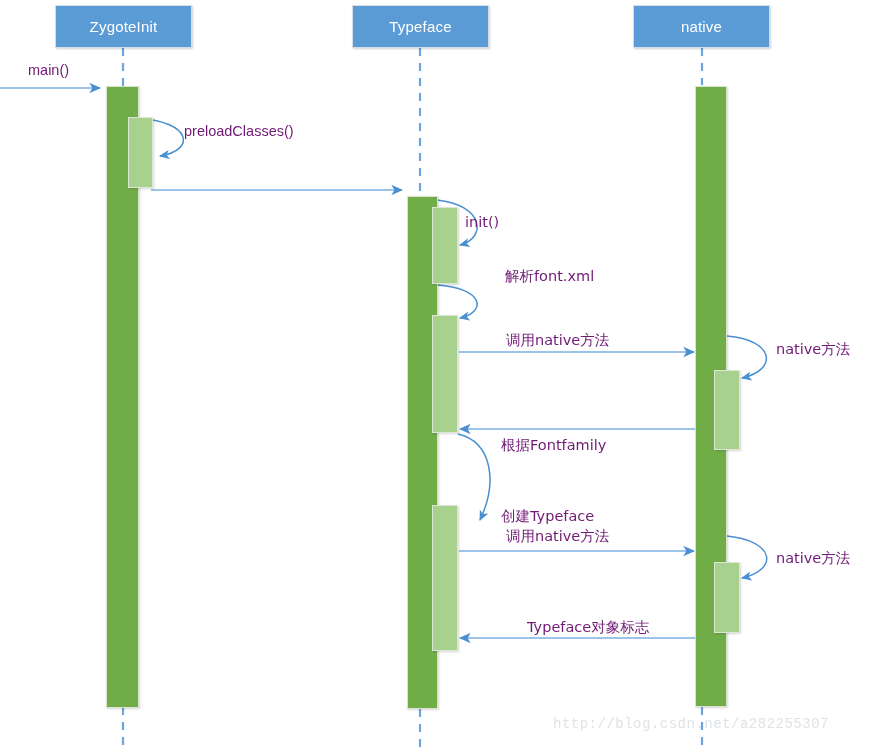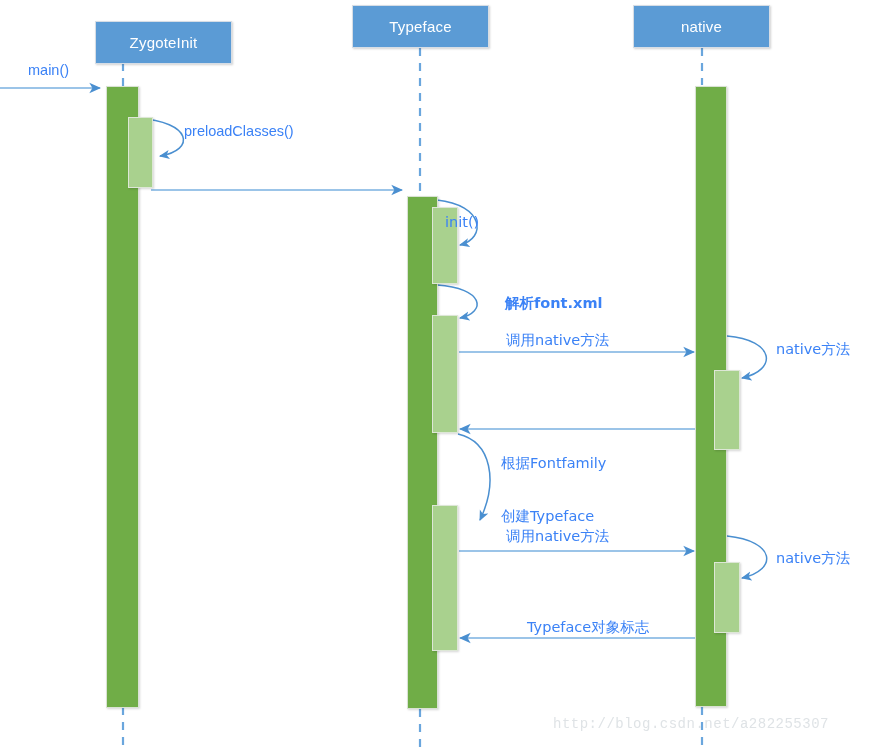--- a/index.html
+++ b/index.html
@@ -41,21 +41,21 @@
     border: 1px solid #d9e2d3;
     box-shadow: 1px 1px 2px rgba(0,0,0,0.16);
     box-sizing: border-box;
   }
   .activation.nested {
     background: #a9d18e;
     border: 1px solid #dde7d6;
   }
   .msg-label {
     position: absolute;
-    color: #3b82f6;
+    color: #701a75;
     font-size: 14.5px;
     white-space: nowrap;
     line-height: 1.35;
     text-align: right;
   }
   .msg-label.cjk {
     font-family: "DejaVu Sans", "Liberation Sans", sans-serif;
   }
   .watermark {
     position: absolute;
@@ -102,21 +102,21 @@
     <g stroke="#4a8fd0" stroke-width="1.5" fill="none">
       <path d="M 138 118 C 192 122 196 150 160 156" marker-end="url(#arrowThin)"></path>
       <path d="M 437 200 C 484 205 487 238 460 245" marker-end="url(#arrowThin)"></path>
       <path d="M 437 285 C 484 288 487 312 460 318" marker-end="url(#arrowThin)"></path>
       <path d="M 727 336 C 775 340 778 370 742 378" marker-end="url(#arrowThin)"></path>
       <path d="M 458 434 C 492 442 498 482 480 520" marker-end="url(#arrowThin)"></path>
       <path d="M 727 536 C 776 541 778 570 742 578" marker-end="url(#arrowThin)"></path>
     </g>
   </svg>
 
-  <div class="participant-box" style="left:55px; top:21px; width:137px; height:43px;margin-left:40px;">
+  <div class="participant-box" style="left:55px; top:5px; width:137px; height:43px;">
     <span>ZygoteInit</span>
   </div>
   <div class="participant-box" style="left:633px; top:5px; width:137px; height:43px;">
     <span>native</span>
   </div>
   <div class="participant-box" style="left:352px; top:5px; width:137px; height:43px;">
     <span>Typeface</span>
   </div>
 
   <div class="activation" style="left:106px; top:86px; width:33px; height:622px;"></div>
@@ -128,30 +128,30 @@
   <div class="activation nested" style="left:432px; top:505px; width:26px; height:146px;"></div>
 
   <div class="activation" style="left:695px; top:86px; width:32px; height:621px;"></div>
   <div class="activation nested" style="left:714px; top:370px; width:26px; height:80px;"></div>
   <div class="activation nested" style="left:714px; top:562px; width:26px; height:71px;"></div>
 
   <div class="msg-label" style="left:28px; top:61px;">main()</div>
 
   <div class="msg-label" style="left:184px; top:122px;">preloadClasses()</div>
 
-  <div class="msg-label cjk" style="left:445px; top:213px;">init()</div>
+  <div class="msg-label cjk" style="left:465px; top:213px;">init()</div>
 
-  <div class="msg-label cjk" style="left:505px; top:294px;font-weight:bold;">解析font.xml</div>
+  <div class="msg-label cjk" style="left:505px; top:267px;">解析font.xml</div>
 
   <div class="msg-label cjk" style="left:506px; top:331px;">调用native方法</div>
 
   <div class="msg-label cjk" style="left:776px; top:340px;">native方法</div>
 
 
-  <div class="msg-label cjk" style="left:501px; top:454px;">根据Fontfamily</div>
+  <div class="msg-label cjk" style="left:501px; top:436px;">根据Fontfamily</div>
   <div class="msg-label cjk" style="left:501px; top:479px;margin-top:28px;">创建Typeface</div>
 
   <div class="msg-label cjk" style="left:506px; top:527px;">调用native方法</div>
 
   <div class="msg-label cjk" style="left:776px; top:549px;">native方法</div>
 
   <div class="msg-label cjk" style="left:527px; top:618px;">Typeface对象标志</div>
 
   <div class="watermark" style="left:553px; top:716px;">http://blog.csdn.net/a282255307</div>
 

